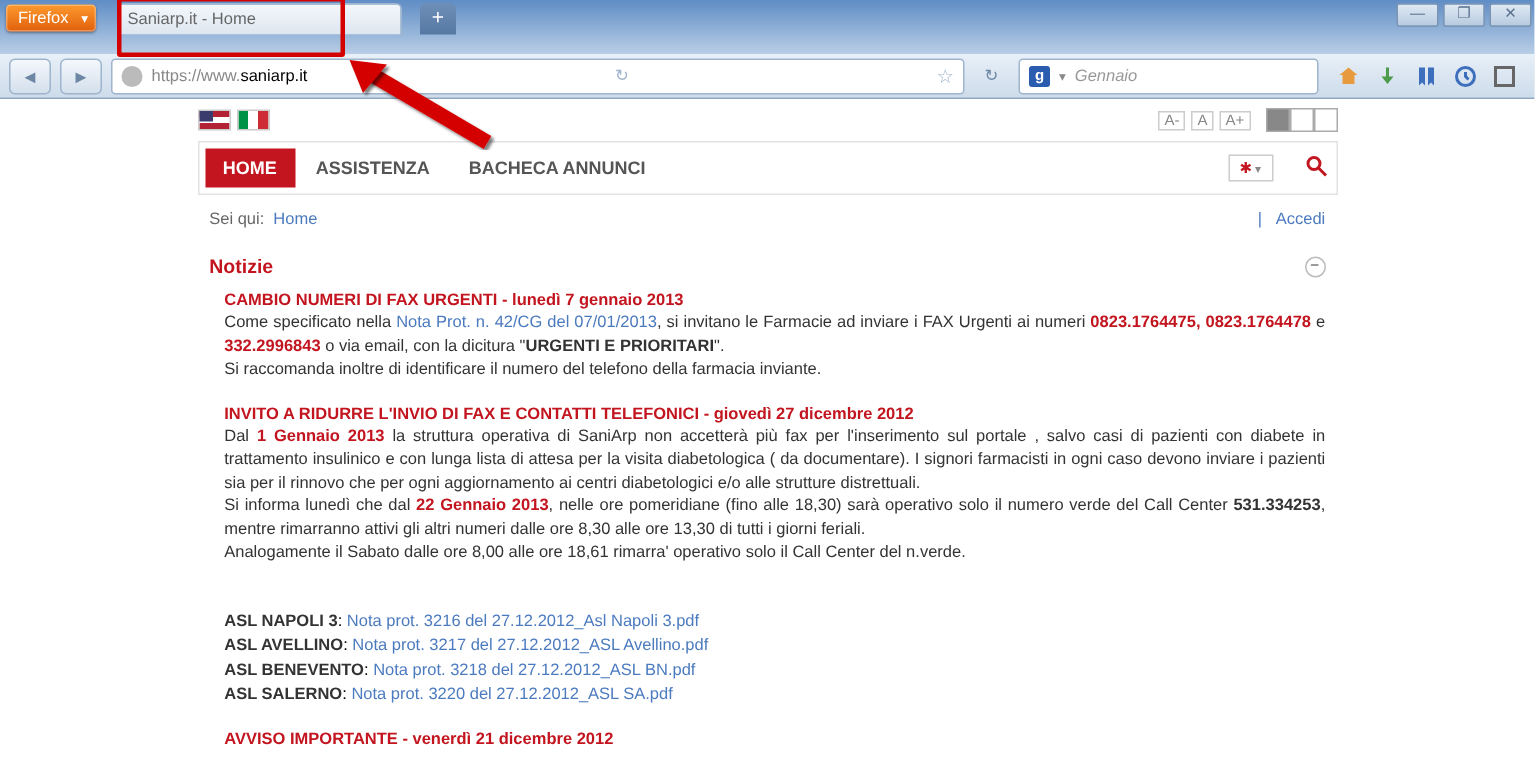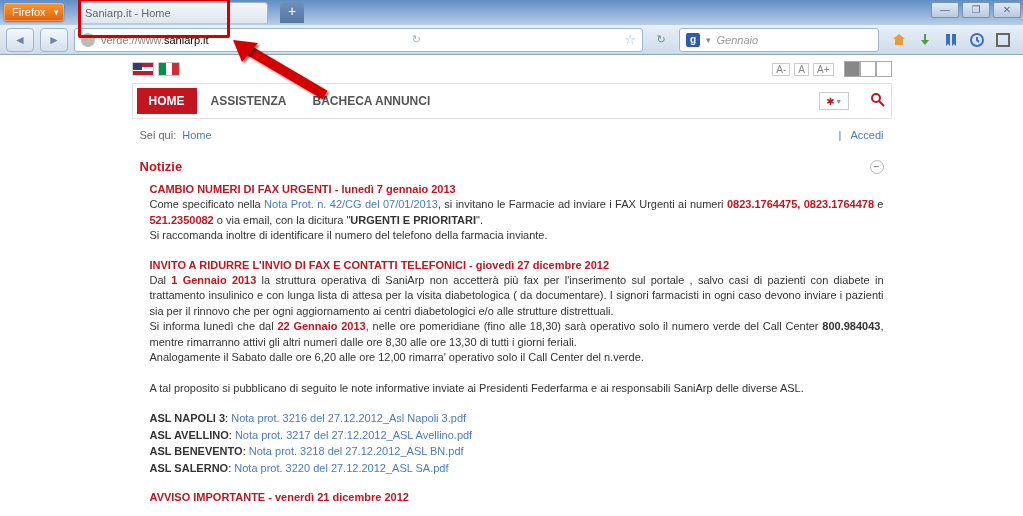--- a/index.html
+++ b/index.html
@@ -1,19 +1,19 @@
 <!DOCTYPE html>
 <html><head>
 <meta charset="utf-8">
 <style>
   * { margin: 0; padding: 0; box-sizing: border-box; }
   body { font-family: Verdana, Arial, sans-serif; font-size: 11px; background: #e8f0f8; width: 1023px; height: 516px; overflow: hidden; position: relative; }
 
   
-  .ff-top { background: linear-gradient(#5f8dc5,#b9cee6); height: 25px; position: relative; }
+  .ff-top { background: linear-gradient(#5f8dc5,#b9cee6); height: 36px; position: relative; }
   .ff-btn { position: absolute; left: 4px; top: 3px; background: linear-gradient(#ff9a2e,#e0600c); color: #fff; font-size: 11px; height: 18px; line-height: 18px; padding: 0 18px 0 8px; border-radius: 3px; box-shadow: inset 0 0 0 1px rgba(255,255,255,.3), 0 1px 2px rgba(0,0,0,.4); }
   .ff-btn::after { content: "▾"; position: absolute; right: 5px; top: 0; font-size: 9px; }
   .ff-tab { position: absolute; left: 78px; top: 2px; width: 190px; height: 21px; background: linear-gradient(#f3f7fb,#dde6f0); border: 1px solid #9fb4cd; border-bottom: none; border-radius: 4px 4px 0 0; font-size: 11px; color: #666; line-height: 20px; padding: 0 6px; overflow: hidden; white-space: nowrap; }
   .ff-newtab { position: absolute; left: 280px; top: 2px; width: 24px; height: 21px; background: linear-gradient(#6e8fb7,#5578a3); border-radius: 4px 4px 0 0; color: #fff; text-align: center; line-height: 19px; font-size: 14px; }
   .winbtns { position: absolute; right: 2px; top: 2px; display: flex; gap: 3px; }
   .winbtn { width: 28px; height: 16px; background: linear-gradient(#dfe9f4,#b8cadf); border: 1px solid #7a94b3; border-radius: 2px; text-align: center; font-size: 10px; line-height: 14px; color: #5a718d; }
 
   
   .ff-nav { background: linear-gradient(#e8f0f8,#cddbea); height: 30px; border-bottom: 1px solid #8fa6c0; display: flex; align-items: center; padding: 0 6px; gap: 6px; }
   .navarrow { width: 28px; height: 24px; background: linear-gradient(#f4f8fc,#d4e0ed); border: 1px solid #9fb4cd; border-radius: 4px; text-align: center; line-height: 22px; color: #6d87a5; font-size: 12px; }
@@ -85,21 +85,21 @@
     <div class="winbtn">❐</div>
     <div class="winbtn">✕</div>
   </div>
 </div>
 
 <div class="ff-nav">
   <div class="navarrow">◄</div>
   <div class="navarrow">►</div>
   <div class="urlbox">
     <span class="globe"></span>
-    <span>verde://www.</span>
+    <span>https://www.</span>
       <span class="dom">saniarp.it</span>
     <span style="margin-left:auto;color:#9fb4cd;">↻</span>
     <span class="star">☆</span>
   </div>
   <div class="reload">↻</div>
   <div class="searchbox">
     <span class="g">g</span>
     <span style="color:#888;font-size:9px;">▾</span>
     <span style="color:#999;font-style:italic;">Gennaio</span>
   </div>
@@ -177,30 +177,29 @@
     </div>
 
     <div class="content">
       <div class="sect-head">
         <span>Notizie</span>
         <span class="collapse">−</span>
       </div>
 
       <div class="notice">
         <span class="title">CAMBIO NUMERI DI FAX URGENTI - lunedì 7 gennaio 2013</span><br>
-        <span>Come specificato nella </span><a href="#">Nota Prot. n. 42/CG del 07/01/2013</a><span>, si invitano le Farmacie ad inviare i FAX Urgenti ai numeri </span><span class="redbold">0823.1764475, 0823.1764478</span><span> e </span><span class="redbold">521.2350082</span><span> o via email, con la dicitura "</span><span class="bold">URGENTI E PRIORITARI</span><span>".</span><br>
+        <span>Come specificato nella </span><a href="#">Nota Prot. n. 42/CG del 07/01/2013</a><span>, si invitano le Farmacie ad inviare i FAX Urgenti ai numeri </span><span class="redbold">0823.1764475, 0823.1764478</span><span> e </span><span class="redbold">332.2996843</span><span> o via email, con la dicitura "</span><span class="bold">URGENTI E PRIORITARI</span><span>".</span><br>
         <span>Si raccomanda inoltre di identificare il numero del telefono della farmacia inviante.</span>
       </div>
 
       <div class="notice">
         <span class="title">INVITO A RIDURRE L'INVIO DI FAX E CONTATTI TELEFONICI - giovedì 27 dicembre 2012</span><br>
         <span>Dal </span><span class="redbold">1 Gennaio 2013</span><span> la struttura operativa di SaniArp non accetterà più fax per l'inserimento sul portale , salvo casi di pazienti con diabete in trattamento insulinico e con lunga lista di attesa per la visita diabetologica ( da documentare). I signori farmacisti in ogni caso devono inviare i pazienti sia per il rinnovo che per ogni aggiornamento ai centri diabetologici e/o alle strutture distrettuali.</span><br>
-        <span>Si informa lunedì che dal </span><span class="redbold">22 Gennaio 2013</span><span>, nelle ore pomeridiane (fino alle 18,30) sarà operativo solo il numero verde del Call Center </span><span class="bold">800.984043</span><span>, mentre rimarranno attivi gli altri numeri dalle ore 8,30 alle ore 13,30 di tutti i giorni feriali.</span><br>
-        <span>Analogamente il Sabato dalle ore 6,20 alle ore 12,00 rimarra' operativo solo il Call Center del n.verde.</span><br><br>
-        <span>A tal proposito si pubblicano di seguito le note informative inviate ai Presidenti Federfarma e ai responsabili SaniArp delle diverse ASL.</span>
+        <span>Si informa lunedì che dal </span><span class="redbold">22 Gennaio 2013</span><span>, nelle ore pomeridiane (fino alle 18,30) sarà operativo solo il numero verde del Call Center </span><span class="bold">531.334253</span><span>, mentre rimarranno attivi gli altri numeri dalle ore 8,30 alle ore 13,30 di tutti i giorni feriali.</span><br>
+        <span>Analogamente il Sabato dalle ore 8,00 alle ore 18,61 rimarra' operativo solo il Call Center del n.verde.</span><br><br>
       </div>
 
       <div class="asls">
         <div><span class="lbl">ASL NAPOLI 3</span>: <a href="#">Nota prot. 3216 del 27.12.2012_Asl Napoli 3.pdf</a></div>
         <div><span class="lbl">ASL AVELLINO</span>: <a href="#">Nota prot. 3217 del 27.12.2012_ASL Avellino.pdf</a></div>
         <div><span class="lbl">ASL BENEVENTO</span>: <a href="#">Nota prot. 3218 del 27.12.2012_ASL BN.pdf</a></div>
         <div><span class="lbl">ASL SALERNO</span>: <a href="#">Nota prot. 3220 del 27.12.2012_ASL SA.pdf</a></div>
       </div>
 
       <div class="notice">

